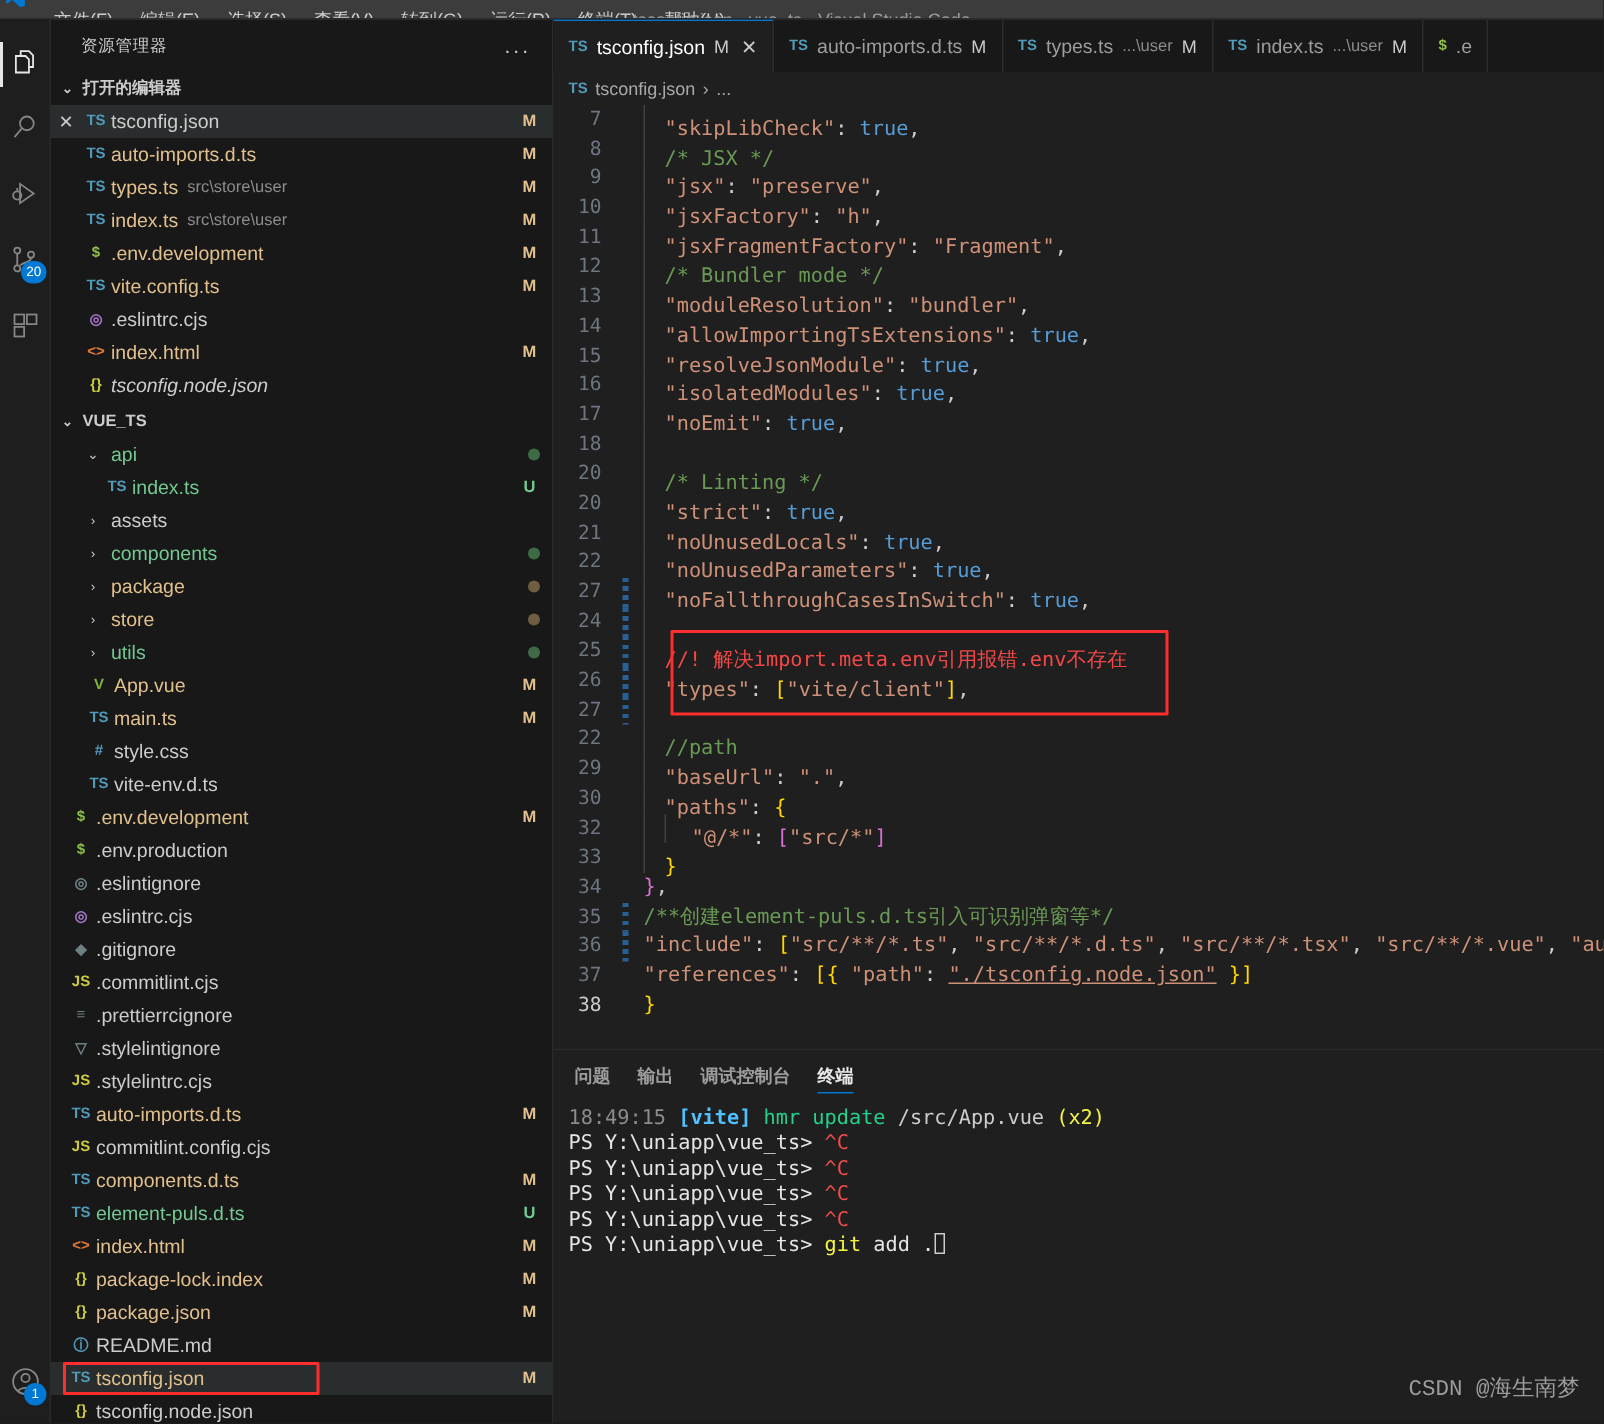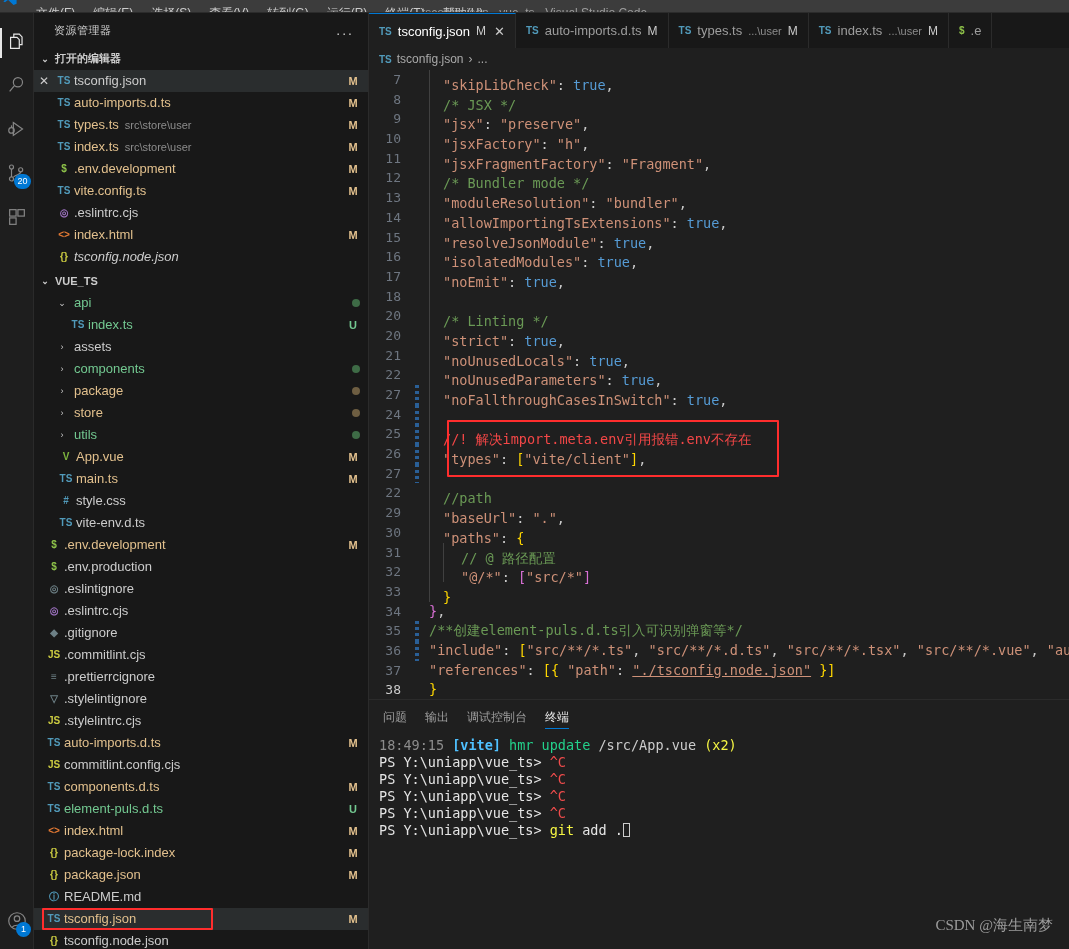--- a/index.html
+++ b/index.html
@@ -161,40 +161,40 @@
   .t-brace-p { color: #da70d6; }
   .t-link { color: #ce9178; text-decoration: underline; text-decoration-color: #ce9178; }
 
   .redbox {
     position: absolute; border: 2px solid #ff2d2d; pointer-events: none; border-radius: 1px;
   }
 
   
   .panel { flex: 0 0 250px; background: #1f1f1f; border-top: 1px solid #2b2b2b; display: flex; flex-direction: column; }
   .panel-tabs { height: 35px; display: flex; align-items: center; gap: 18px; padding-left: 14px; flex: 0 0 35px; }
-  .panel-tab { color: #9d9d9d; font-size: 12px; position: relative; height: 35px; display: flex; align-items: center; }
+  .panel-tab { color: #9d9d9d; font-size: 12px; position: relative; height: 35px; display: flex; align-items: center; font-weight: bold; }
   .panel-tab.active { color: #e7e7e7; }
   .panel-tab.active::after { content: ""; position: absolute; left: 0; right: 0; bottom: 6px; height: 1px; background: #0078d4; }
   .terminal {
     flex: 1 1 auto; padding: 2px 0 0 10px; font-family: "DejaVu Sans Mono", monospace;
     font-size: 13.5px; line-height: 17px; color: #cccccc; overflow: hidden;
   }
   .term-line { white-space: pre; }
   .tc-time { color: #8c8c8c; }
   .tc-vite { color: #4fc1ff; font-weight: bold; }
   .tc-green { color: #23d18b; }
   .tc-grey { color: #cccccc; }
   .tc-yellow { color: #f5f543; }
   .tc-red { color: #f14c4c; }
   .tc-white { color: #e5e5e5; }
   .term-cursor { display: inline-block; width: 7px; height: 14px; border: 1px solid #cccccc; vertical-align: -2px; }
 
   .watermark {
     position: absolute; right: 16px; bottom: 14px;
-    color: #9c9c9c; font-size: 15px; font-family: Liberation Serif, serif;
+    color: #9c9c9c; font-size: 15px; font-family: Liberation Mono, monospace;
     pointer-events: none;
     margin-top: 44px;
   }
 </style>
 </head>
 <body>
 
 <div id="app">
 
   <div class="titlebar">
@@ -640,21 +640,20 @@
             <div class="code-line"><span class="ln">21</span><span class="gutterdeco"></span><span class="ctext"><span class="indent-guide" style="width:14px;display:inline-block;height:19.7px"></span><span class="t-str">"noUnusedLocals"</span><span class="t-punc">: </span><span class="t-bool">true</span><span class="t-punc">,</span></span></div>
             <div class="code-line"><span class="ln">22</span><span class="gutterdeco"></span><span class="ctext"><span class="indent-guide" style="width:14px;display:inline-block;height:19.7px"></span><span class="t-str">"noUnusedParameters"</span><span class="t-punc">: </span><span class="t-bool">true</span><span class="t-punc">,</span></span></div>
             <div class="code-line"><span class="ln">27</span><span class="gutterdeco mod"></span><span class="ctext"><span class="indent-guide" style="width:14px;display:inline-block;height:19.7px"></span><span class="t-str">"noFallthroughCasesInSwitch"</span><span class="t-punc">: </span><span class="t-bool">true</span><span class="t-punc">,</span></span></div>
             <div class="code-line"><span class="ln">24</span><span class="gutterdeco mod"></span><span class="ctext"><span class="indent-guide" style="width:14px;display:inline-block;height:19.7px"></span></span></div>
             <div class="code-line"><span class="ln">25</span><span class="gutterdeco mod"></span><span class="ctext"><span class="indent-guide" style="width:14px;display:inline-block;height:19.7px"></span><span class="t-alert">//! 解决import.meta.env引用报错.env不存在</span></span></div>
             <div class="code-line"><span class="ln">26</span><span class="gutterdeco mod"></span><span class="ctext"><span class="indent-guide" style="width:14px;display:inline-block;height:19.7px"></span><span class="t-str">"types"</span><span class="t-punc">: </span><span class="t-brace-y">[</span><span class="t-str">"vite/client"</span><span class="t-brace-y">]</span><span class="t-punc">,</span></span></div>
             <div class="code-line"><span class="ln">27</span><span class="gutterdeco mod"></span><span class="ctext"><span class="indent-guide" style="width:14px;display:inline-block;height:19.7px"></span></span></div>
             <div class="code-line"><span class="ln">22</span><span class="gutterdeco"></span><span class="ctext"><span class="indent-guide" style="width:14px;display:inline-block;height:19.7px"></span><span class="t-com">//path</span></span></div>
             <div class="code-line"><span class="ln">29</span><span class="gutterdeco"></span><span class="ctext"><span class="indent-guide" style="width:14px;display:inline-block;height:19.7px"></span><span class="t-str">"baseUrl"</span><span class="t-punc">: </span><span class="t-str">"."</span><span class="t-punc">,</span></span></div>
             <div class="code-line"><span class="ln">30</span><span class="gutterdeco"></span><span class="ctext"><span class="indent-guide" style="width:14px;display:inline-block;height:19.7px"></span><span class="t-str">"paths"</span><span class="t-punc">: </span><span class="t-brace-y">{</span></span></div>
-            <div class="code-line"><span class="ln">31</span><span class="gutterdeco"></span><span class="ctext"><span class="indent-guide" style="width:14px;display:inline-block;height:19.7px"></span><span class="indent-guide" style="width:18px;display:inline-block;height:19.7px"></span><span class="t-com">// @ 路径配置</span></span></div>
             <div class="code-line"><span class="ln">32</span><span class="gutterdeco"></span><span class="ctext"><span class="indent-guide" style="width:14px;display:inline-block;height:19.7px"></span><span class="indent-guide" style="width:18px;display:inline-block;height:19.7px"></span><span class="t-str">"@/*"</span><span class="t-punc">: </span><span class="t-brace-p">[</span><span class="t-str">"src/*"</span><span class="t-brace-p">]</span></span></div>
             <div class="code-line"><span class="ln">33</span><span class="gutterdeco"></span><span class="ctext"><span class="indent-guide" style="width:14px;display:inline-block;height:19.7px"></span><span class="t-brace-y">}</span></span></div>
             <div class="code-line"><span class="ln">34</span><span class="gutterdeco"></span><span class="ctext"><span class="t-brace-p">}</span><span class="t-punc">,</span></span></div>
             <div class="code-line"><span class="ln">35</span><span class="gutterdeco mod"></span><span class="ctext"><span class="t-com">/**创建element-puls.d.ts引入可识别弹窗等*/</span></span></div>
             <div class="code-line"><span class="ln">36</span><span class="gutterdeco mod"></span><span class="ctext"><span class="t-str">"include"</span><span class="t-punc">: </span><span class="t-brace-y">[</span><span class="t-str">"src/**/*.ts"</span><span class="t-punc">, </span><span class="t-str">"src/**/*.d.ts"</span><span class="t-punc">, </span><span class="t-str">"src/**/*.tsx"</span><span class="t-punc">, </span><span class="t-str">"src/**/*.vue"</span><span class="t-punc">, </span><span class="t-str">"aut</span></span></div>
             <div class="code-line"><span class="ln">37</span><span class="gutterdeco"></span><span class="ctext"><span class="t-str">"references"</span><span class="t-punc">: </span><span class="t-brace-y">[{</span><span class="t-punc"> </span><span class="t-str">"path"</span><span class="t-punc">: </span><span class="t-link">"./tsconfig.node.json"</span><span class="t-punc"> </span><span class="t-brace-y">}]</span></span></div>
             <div class="code-line"><span class="ln cur">38</span><span class="gutterdeco"></span><span class="ctext"><span class="t-brace-y">}</span></span></div>
           </div>
         <div class="redbox" id="redbox" style="left: 78px; top: 349.6px; width: 332px; height: 57.1px;"></div>
       </div>

